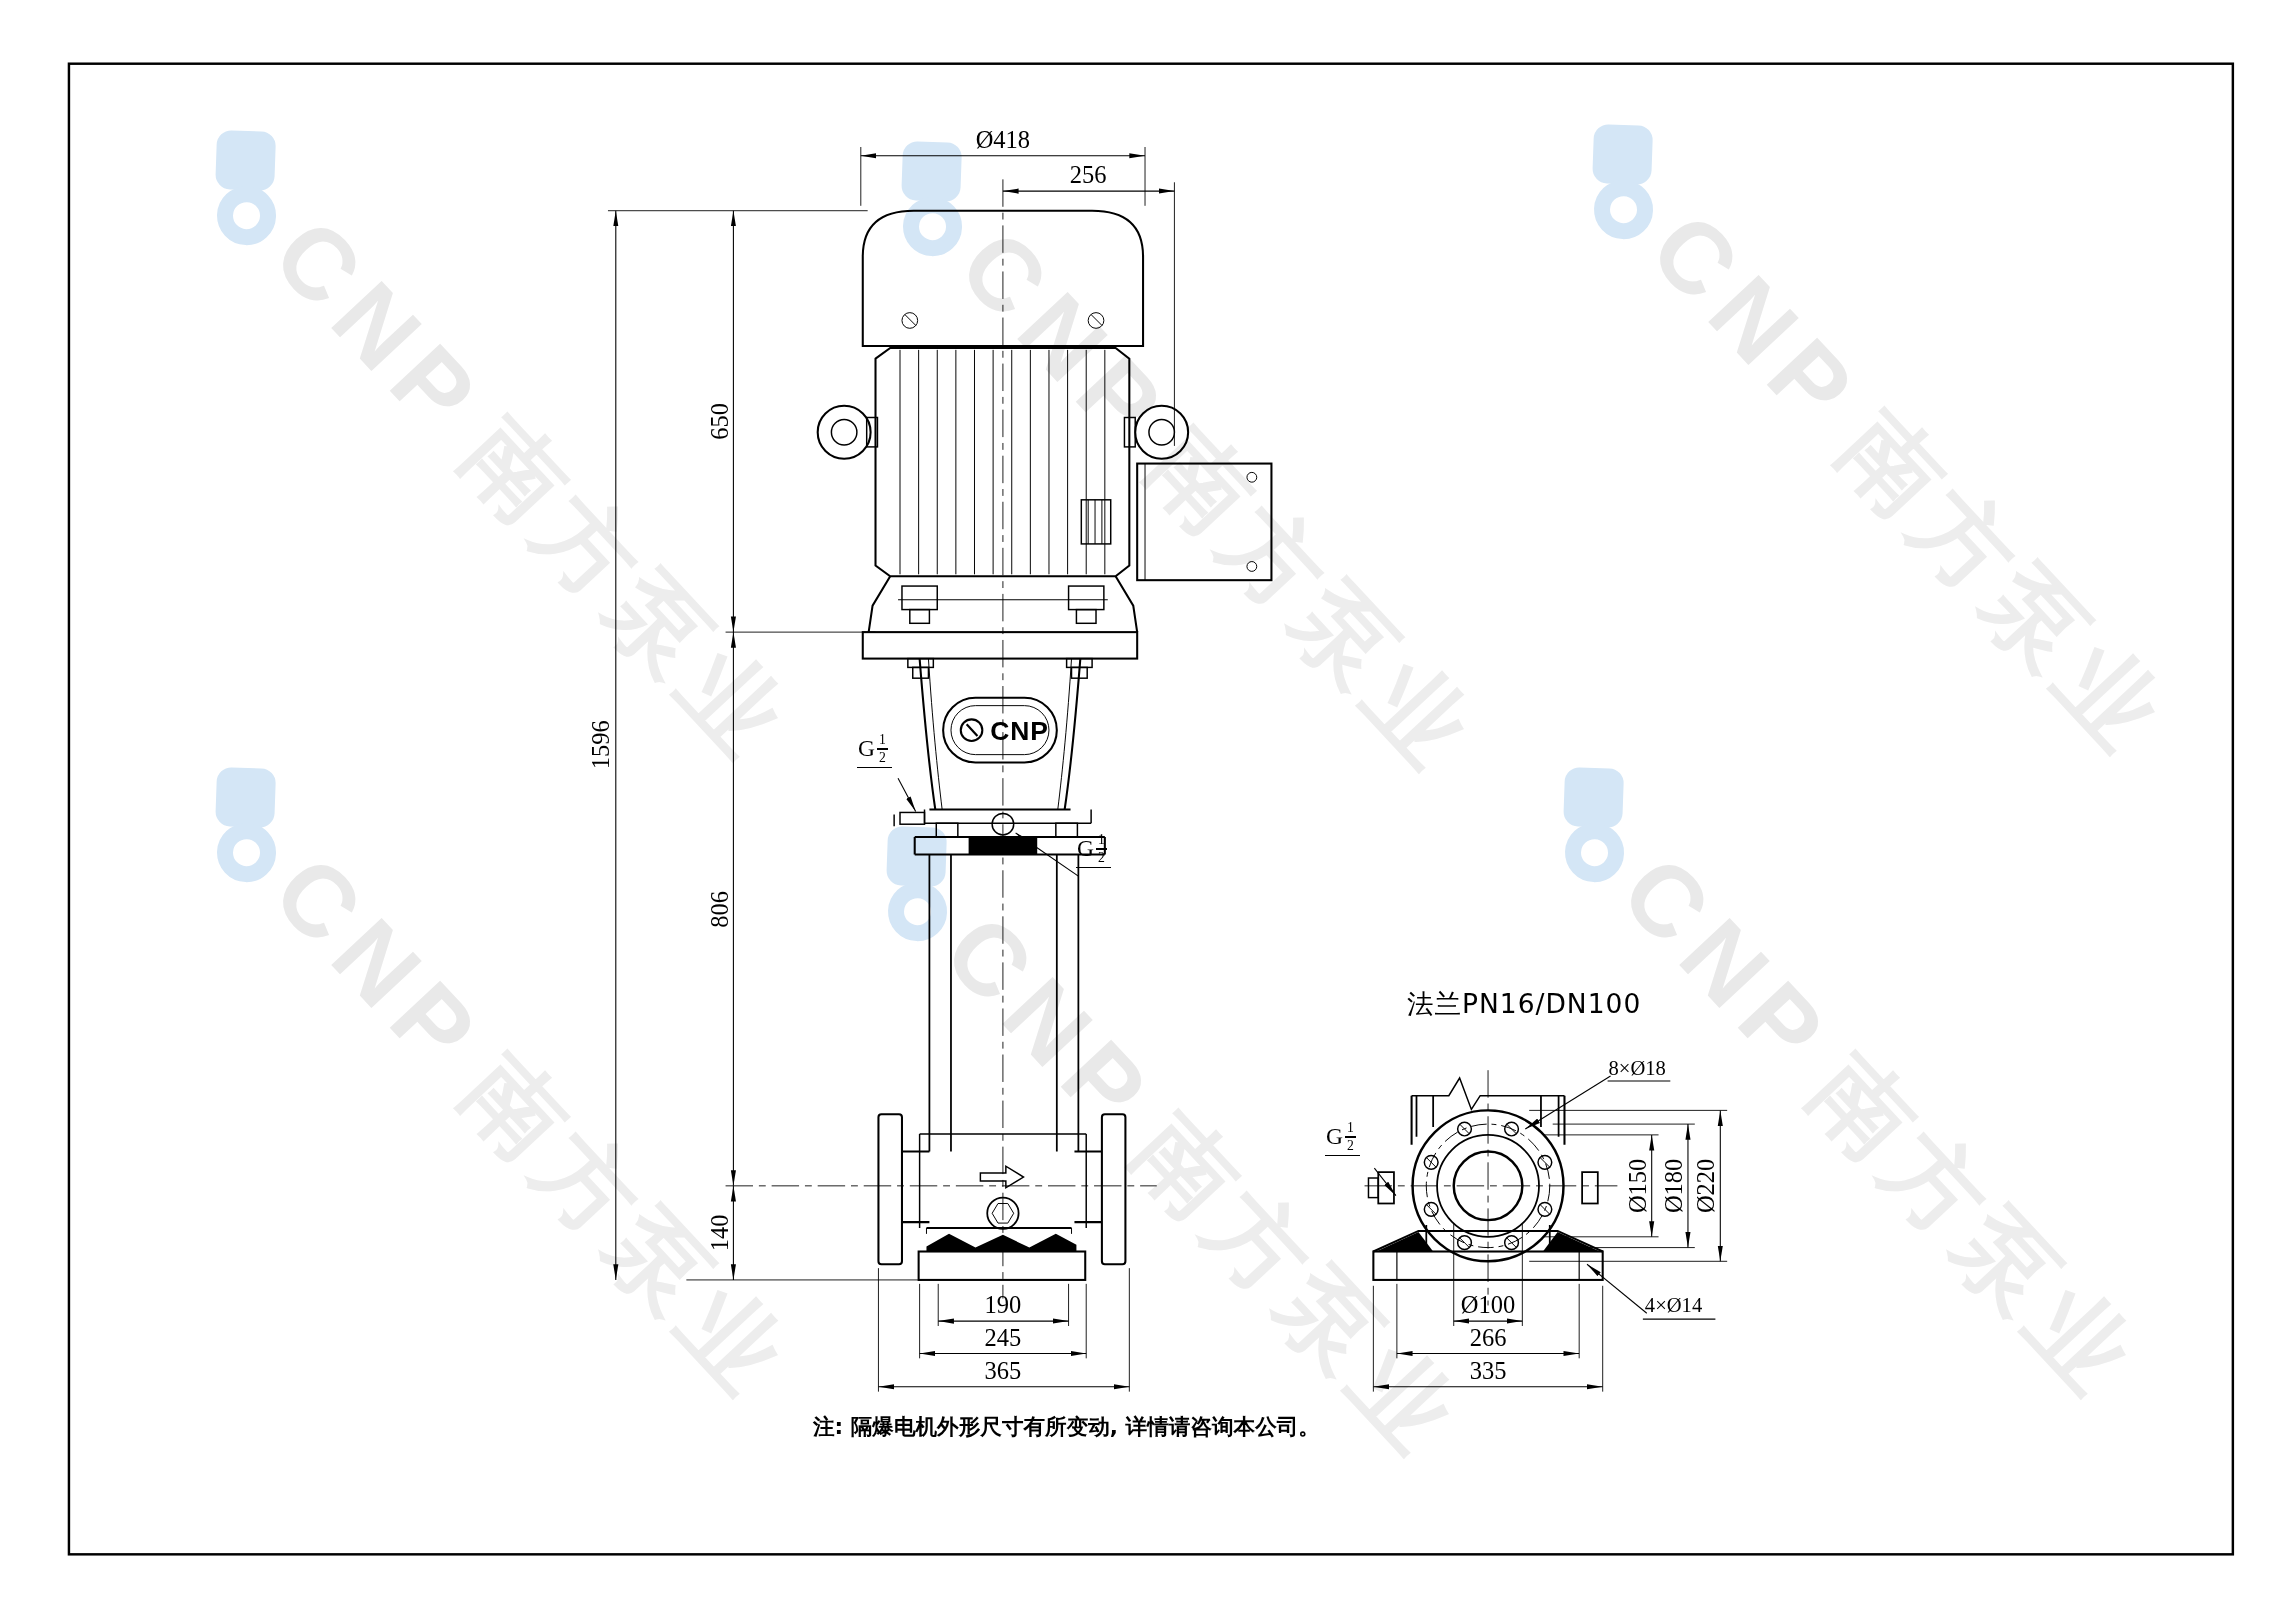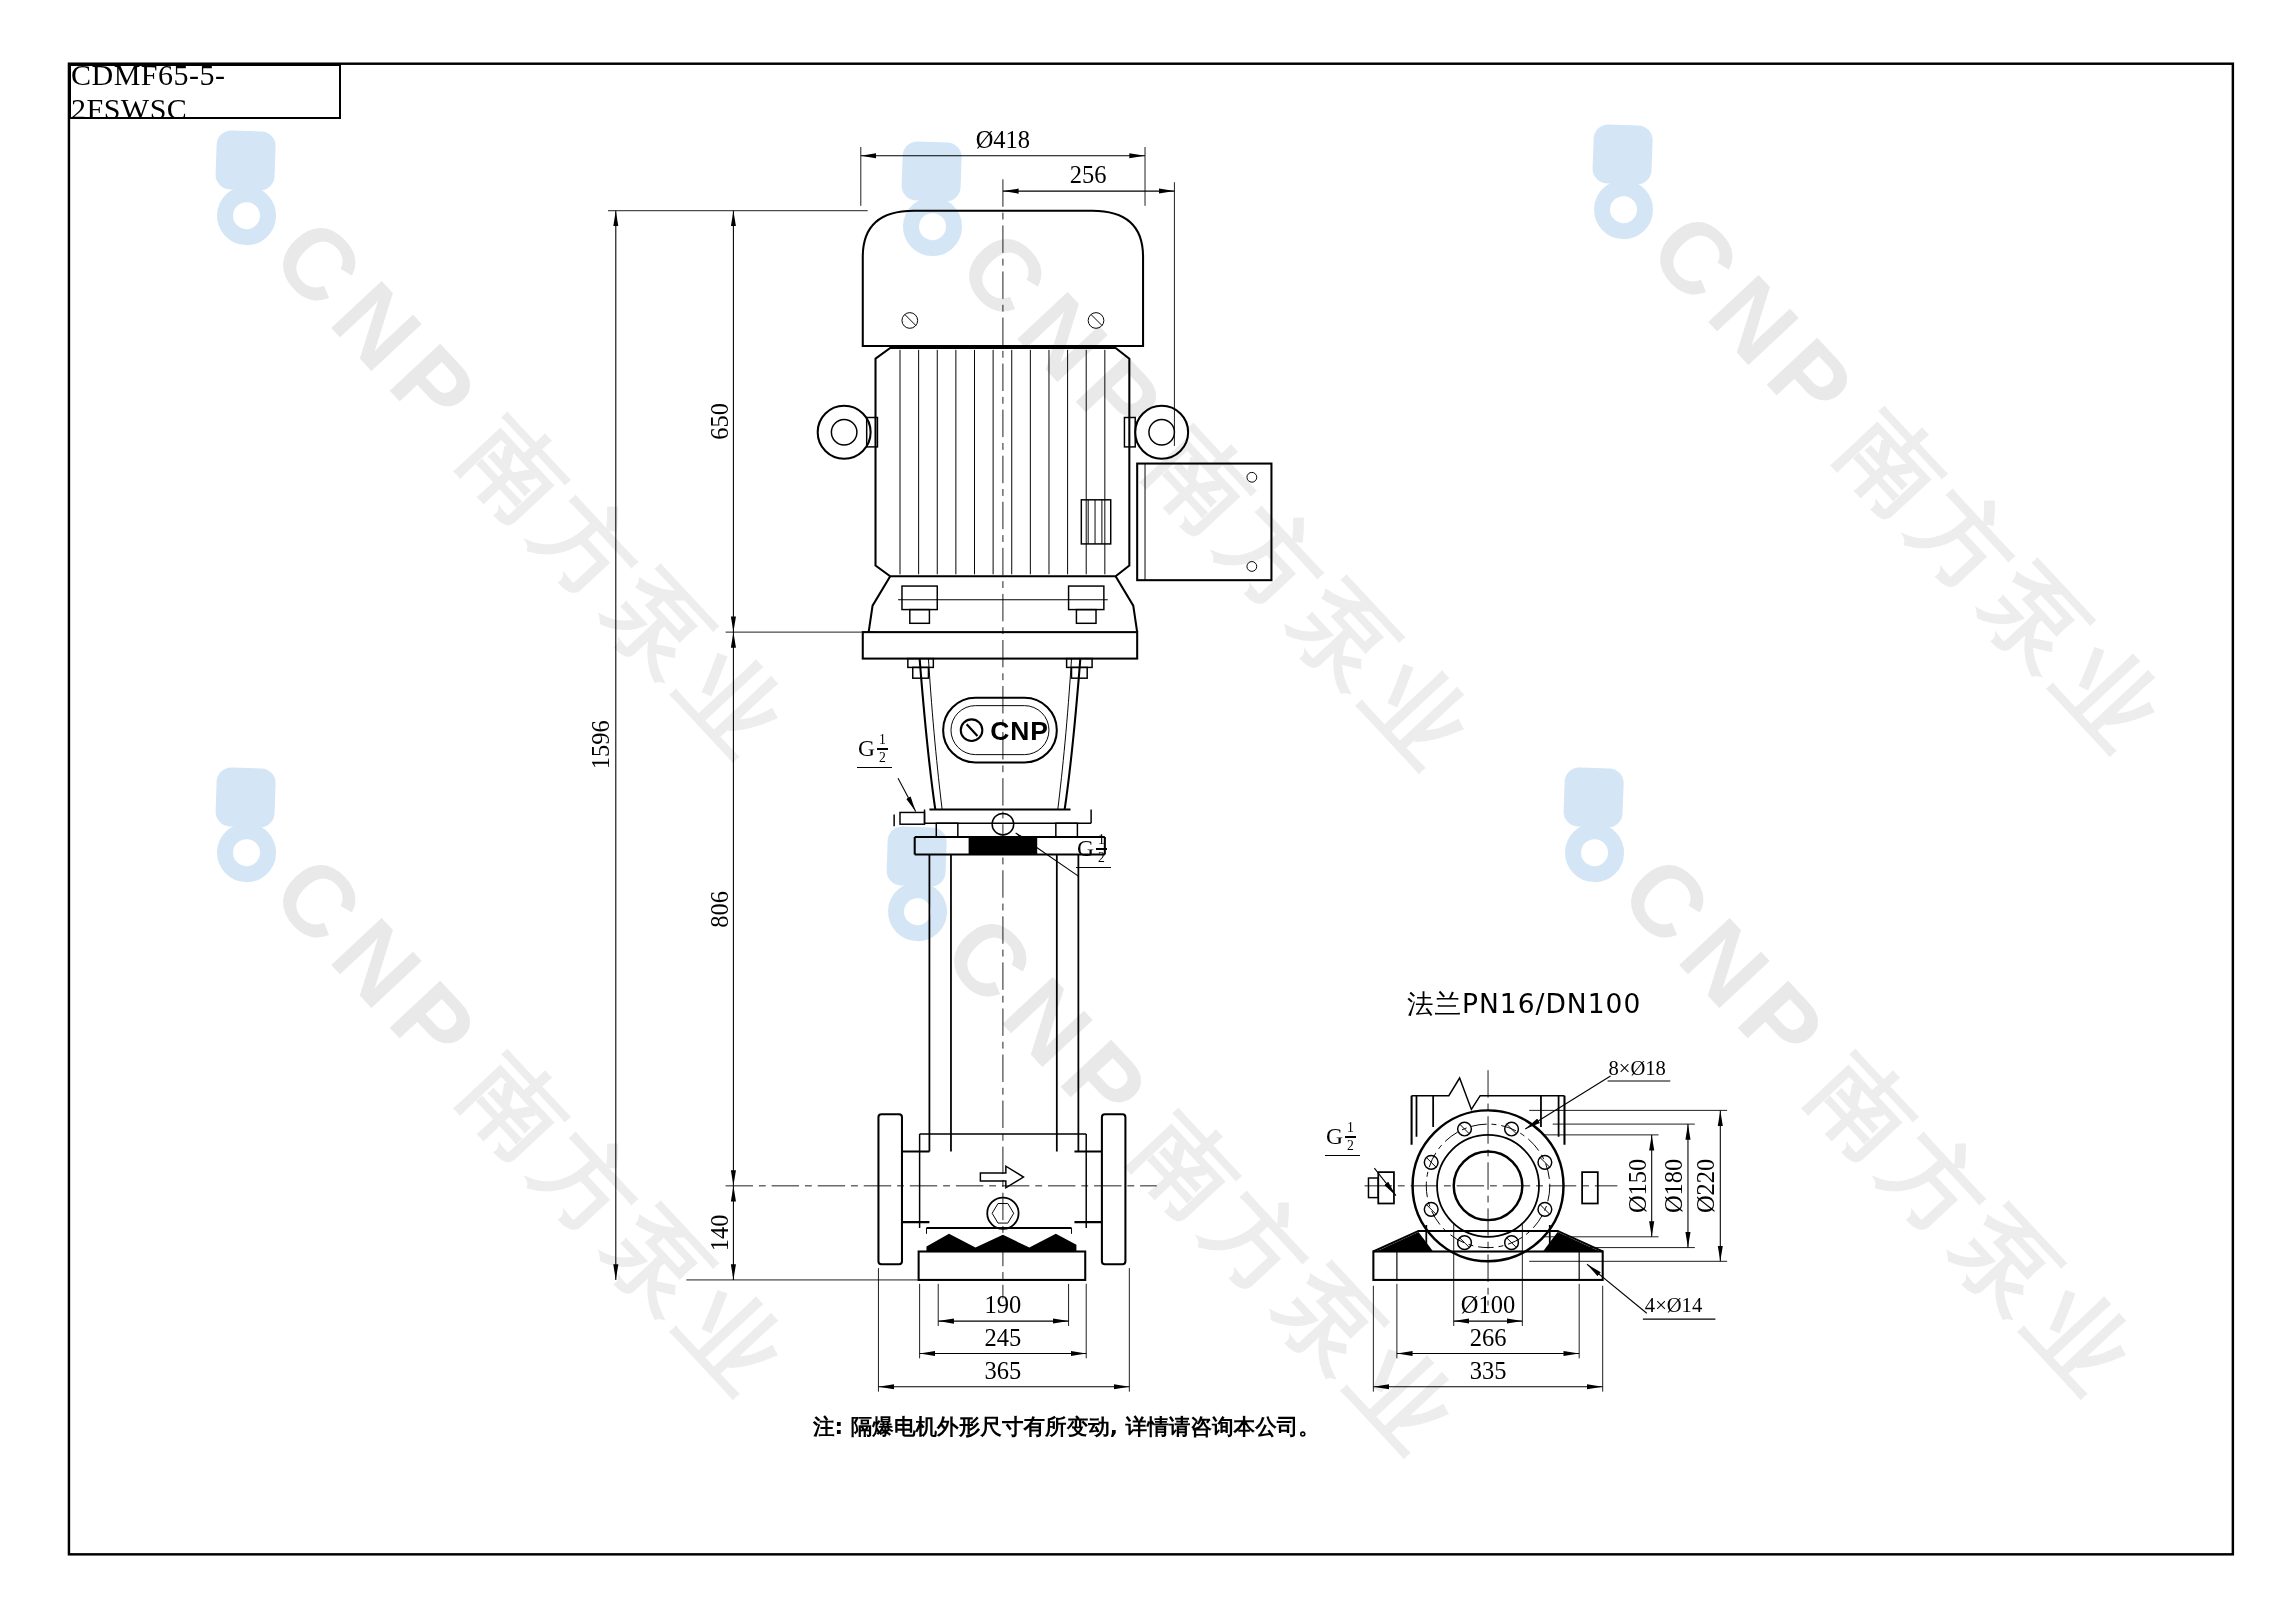--- a/index.html
+++ b/index.html
@@ -265,23 +265,20 @@
       <line class="ldr" x1="1643" y1="1098" x2="1556" y2="1152"></line>
       <path class="s12" d="M1640 1103 H1704"></path>
       <text class="lt" x="1641" y="1097">8×Ø18</text>
       <line class="ldr" x1="1680" y1="1340" x2="1619" y2="1290"></line>
       <path class="s12" d="M1676 1346 H1750"></path>
       <text class="lt" x="1678" y="1339">4×Ø14</text>
       <line class="ldr" x1="1402" y1="1192" x2="1424" y2="1220"></line>
     </g>
   </svg>
 
-  <div id="title-box" class="ovl">
-    <span>CDMF65-5-2FSWSC</span>
-  </div>
 
   <div id="flange-title" class="ovl">法兰PN16/DN100</div>
 
   <div id="note" class="ovl">注: 隔爆电机外形尺寸有所变动, 详情请咨询本公司。</div>
 
   <div class="gl" style="left:857px;top:733px">
     <span>G</span>
     <span class="fr">
       <span>1</span>
       <span class="bar"></span>

